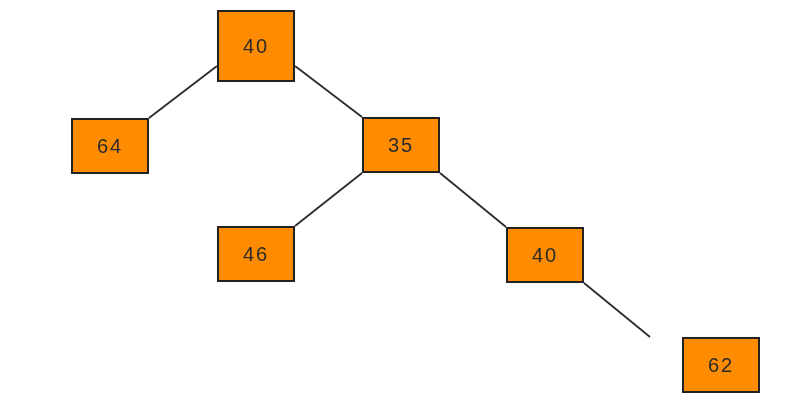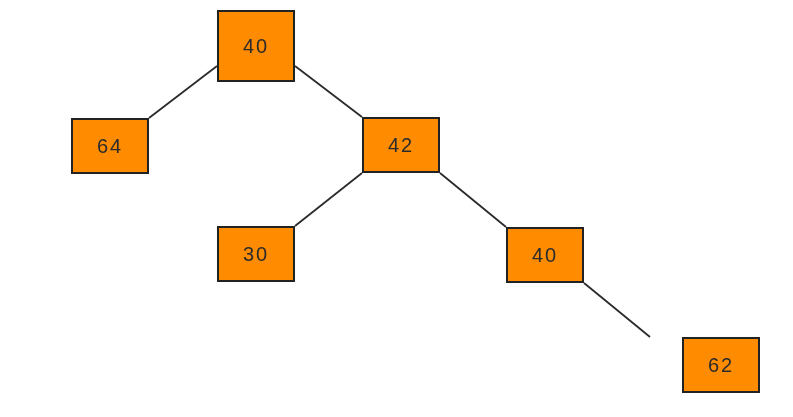--- a/index.html
+++ b/index.html
@@ -48,24 +48,24 @@
       <line x1="584" y1="283" x2="650" y2="337" stroke="#2b2b2b" stroke-width="1.8"></line>
     </svg>
   <div id="nodes">
       <div class="node" style="left: 217px; top: 10px; width: 78px; height: 72px;">
         <span>40</span>
       </div>
       <div class="node" style="left: 71px; top: 118px; width: 78px; height: 56px;">
         <span>64</span>
       </div>
       <div class="node" style="left: 362px; top: 117px; width: 78px; height: 56px;">
-        <span>42</span>
+        <span>35</span>
       </div>
       <div class="node" style="left: 217px; top: 226px; width: 78px; height: 56px;">
-        <span>30</span>
+        <span>46</span>
       </div>
       <div class="node" style="left: 506px; top: 227px; width: 78px; height: 56px;">
         <span>40</span>
       </div>
       <div class="node" style="left: 650px; top: 337px; width: 78px; height: 56px; margin-left: 32px;">
         <span>62</span>
       </div>
     </div>
 </div>
 

